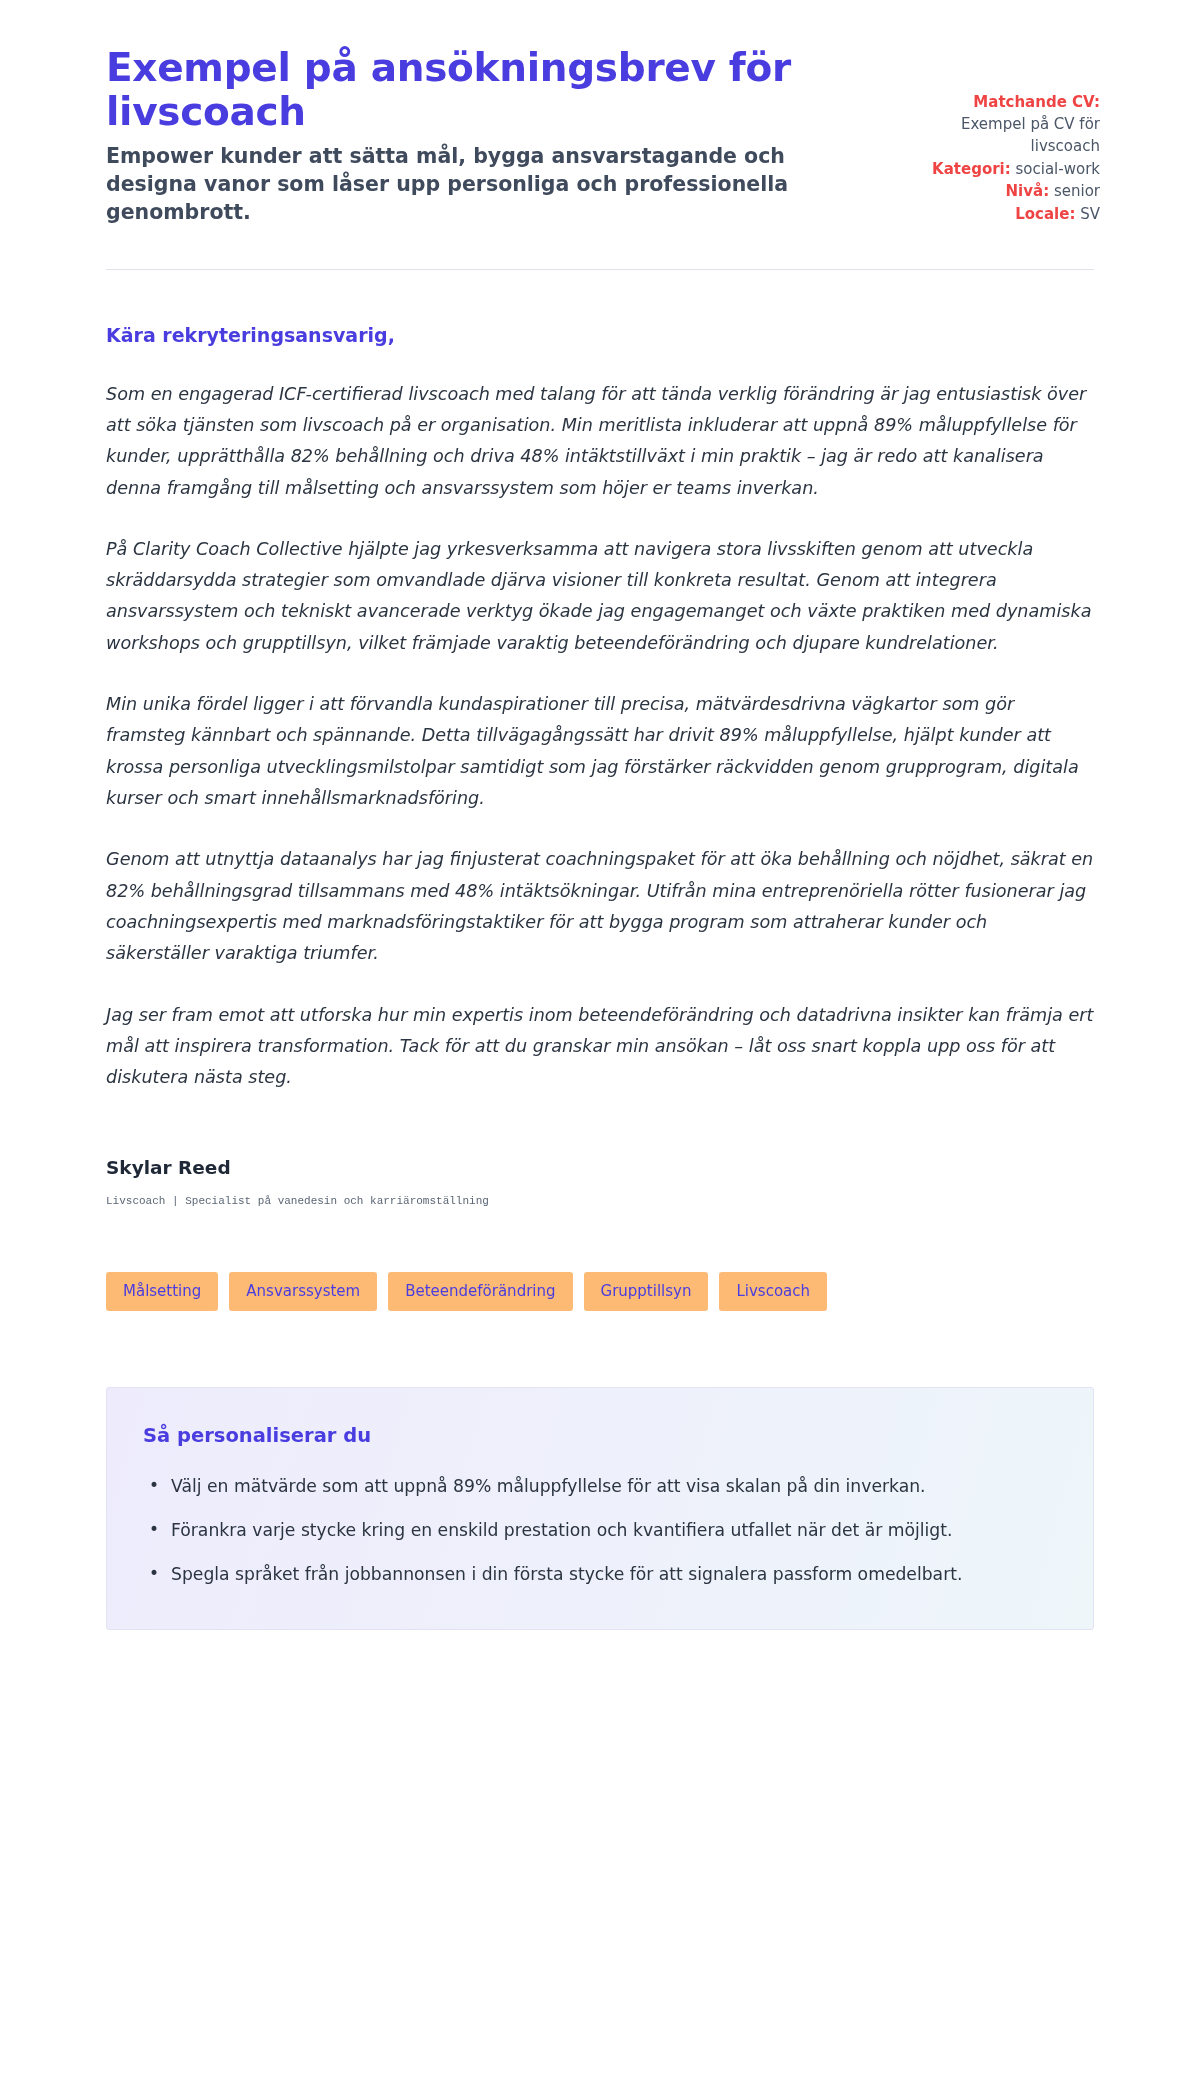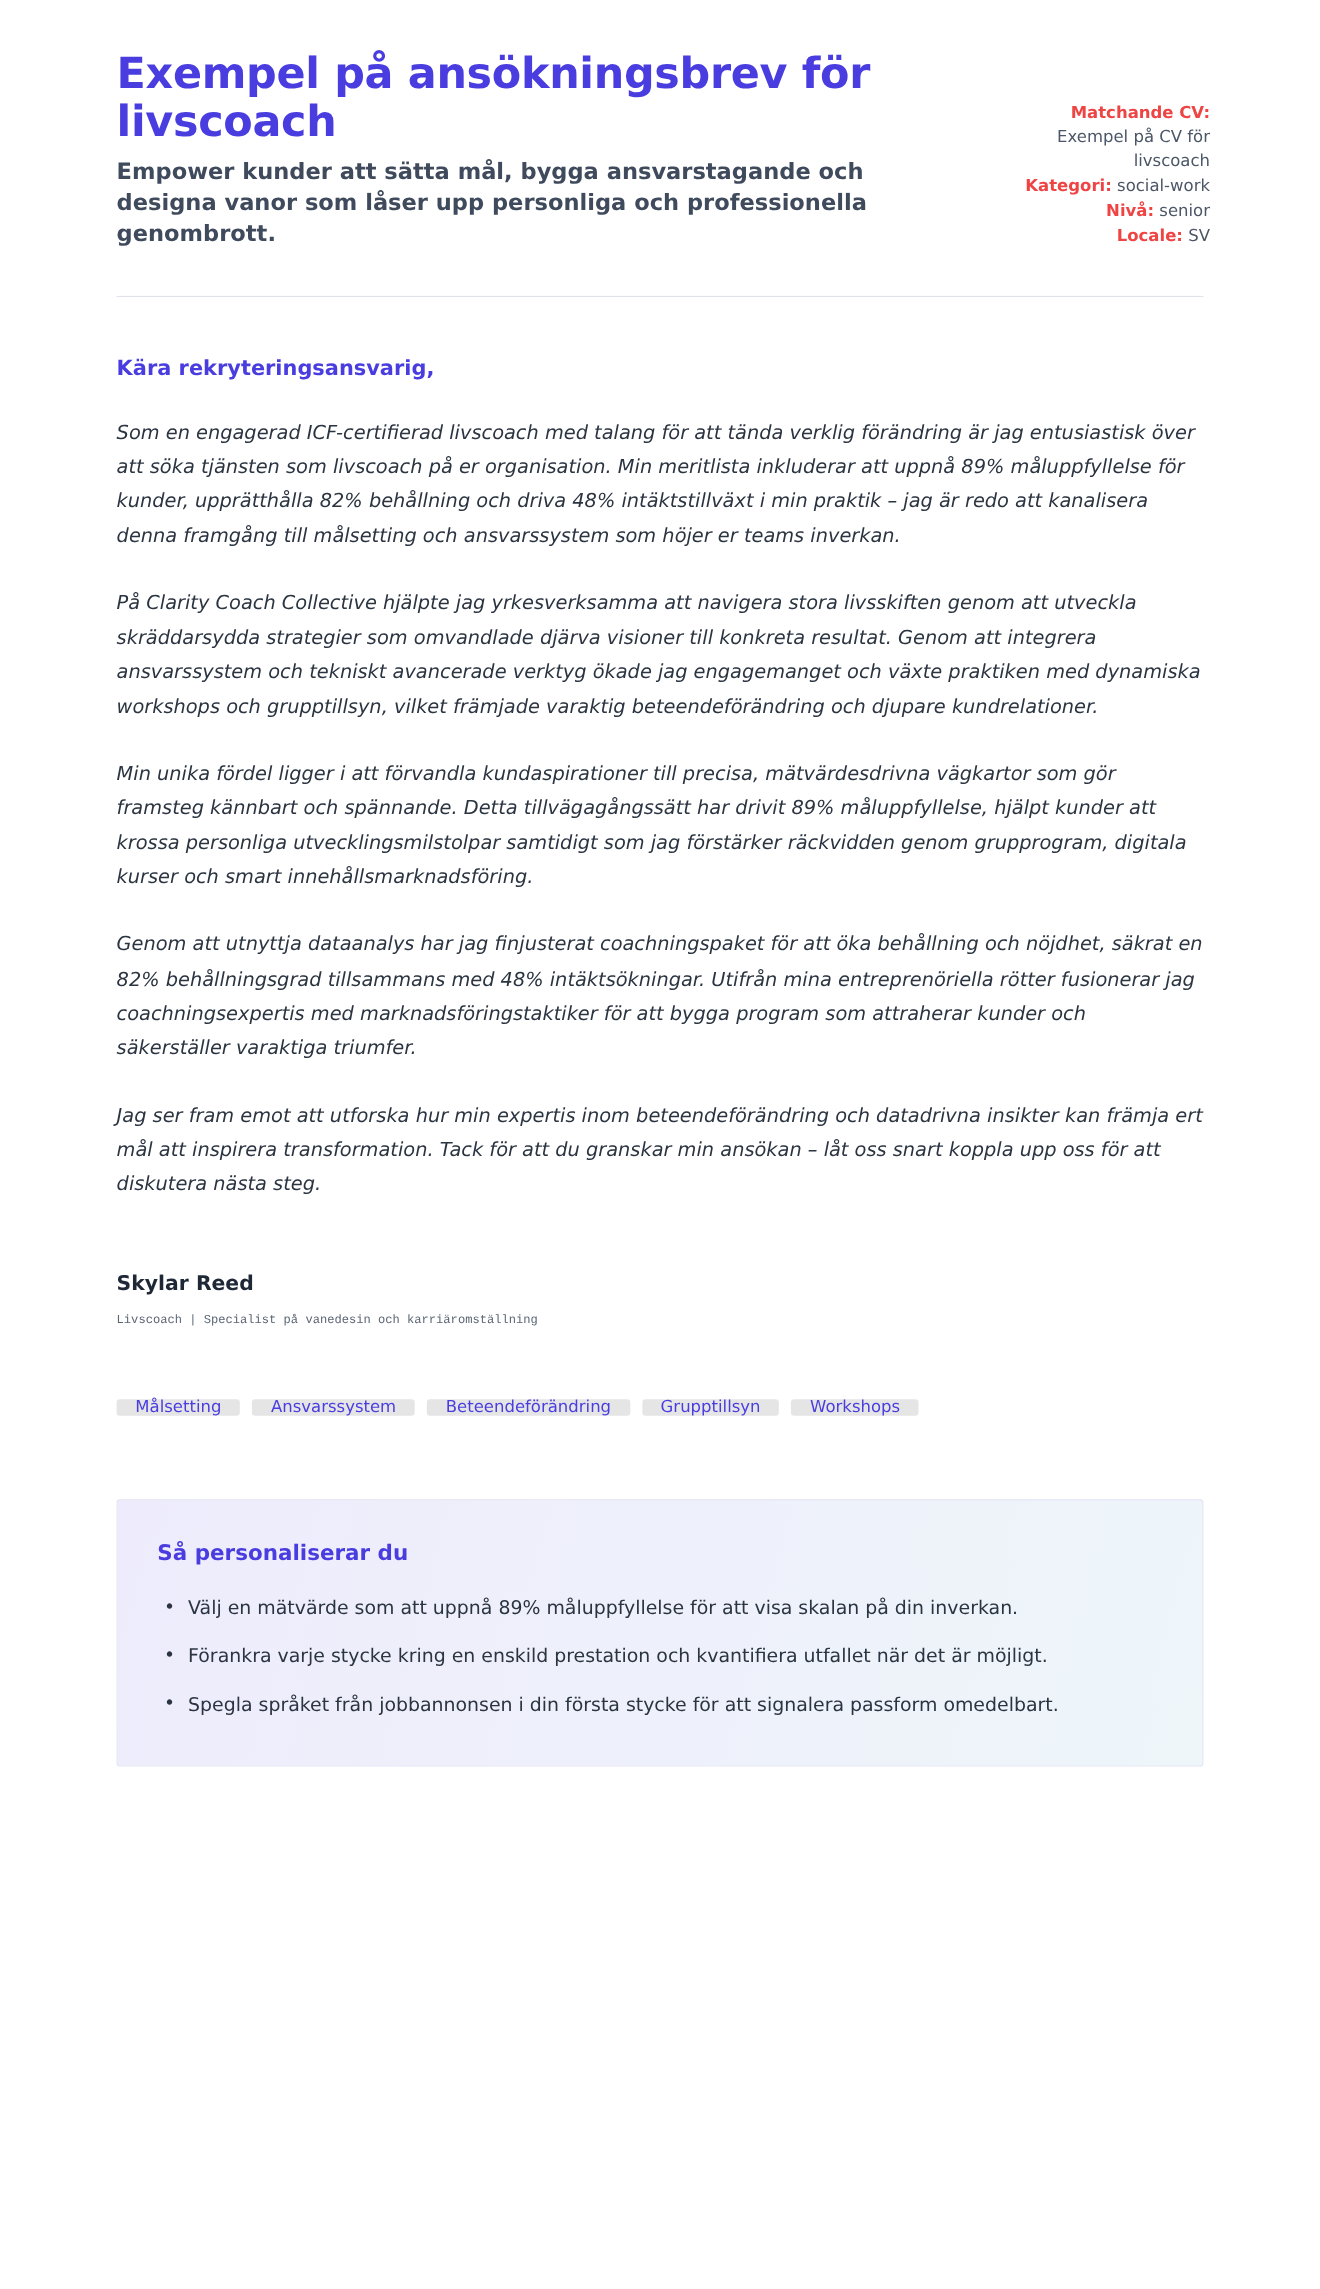--- a/index.html
+++ b/index.html
@@ -111,25 +111,25 @@
   
   .tags {
     margin: 62px 0 0 0;
     padding: 0 106px;
     box-sizing: border-box;
     display: flex;
     flex-wrap: wrap;
     gap: 11px;
   }
   .tag {
-    background: #e5e5e5;
+    background: #fdba74;
     color: #4a3de0;
     font-size: 15px;
     line-height: 1;
-    padding: 0 17px;
+    padding: 12px 17px;
     border-radius: 3px;
     white-space: nowrap;
   }
 
   
   .callout {
     margin: 76px 106px 0 106px;
     background: linear-gradient(105deg, #eeecfc 0%, #eef0fb 45%, #eef6fa 100%);
     border: 1px solid #e2e3f3;
     border-radius: 3px;
@@ -211,21 +211,21 @@
       <p class="sig-name">Skylar Reed</p>
       <p class="sig-role">Livscoach | Specialist på vanedesin och karriäromställning</p>
     </div>
   </div>
 
   <div class="tags">
     <span class="tag">Målsetting</span>
     <span class="tag">Ansvarssystem</span>
     <span class="tag">Beteendeförändring</span>
     <span class="tag">Grupptillsyn</span>
-    <span class="tag">Workshops</span>
+    <span class="tag">Livscoach</span>
   </div>
 
   <div class="callout">
     <h2 class="callout-title">Så personaliserar du</h2>
     <ul class="callout-list">
       <li class="callout-item">Välj en mätvärde som att uppnå 89% måluppfyllelse för att visa skalan på din inverkan.</li>
       <li class="callout-item">Förankra varje stycke kring en enskild prestation och kvantifiera utfallet när det är möjligt.</li>
       <li class="callout-item">Spegla språket från jobbannonsen i din första stycke för att signalera passform omedelbart.</li>
     </ul>
   </div>

